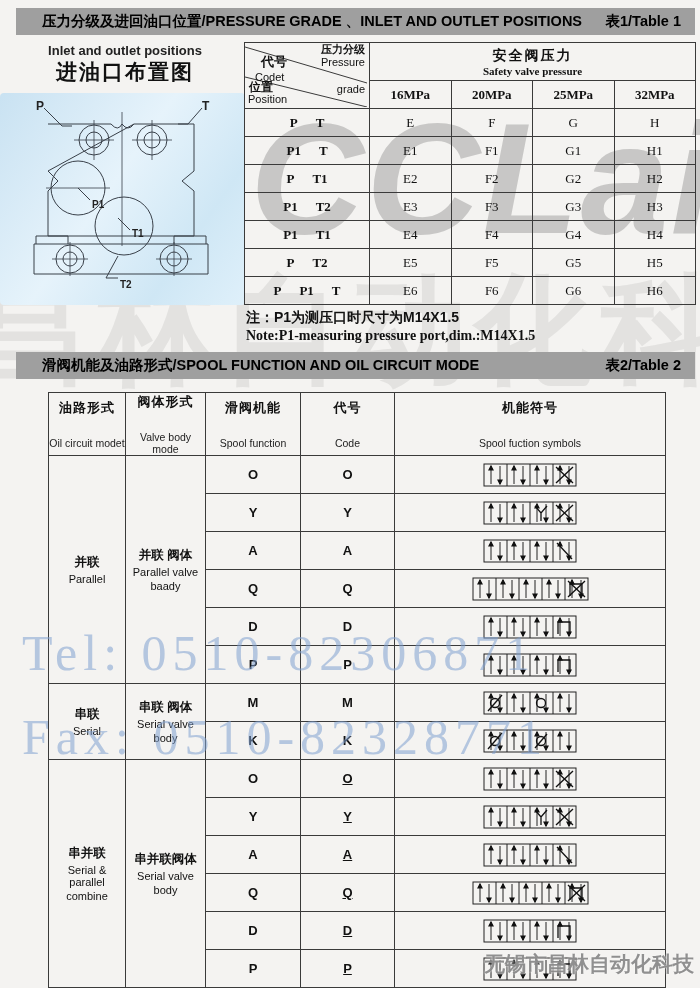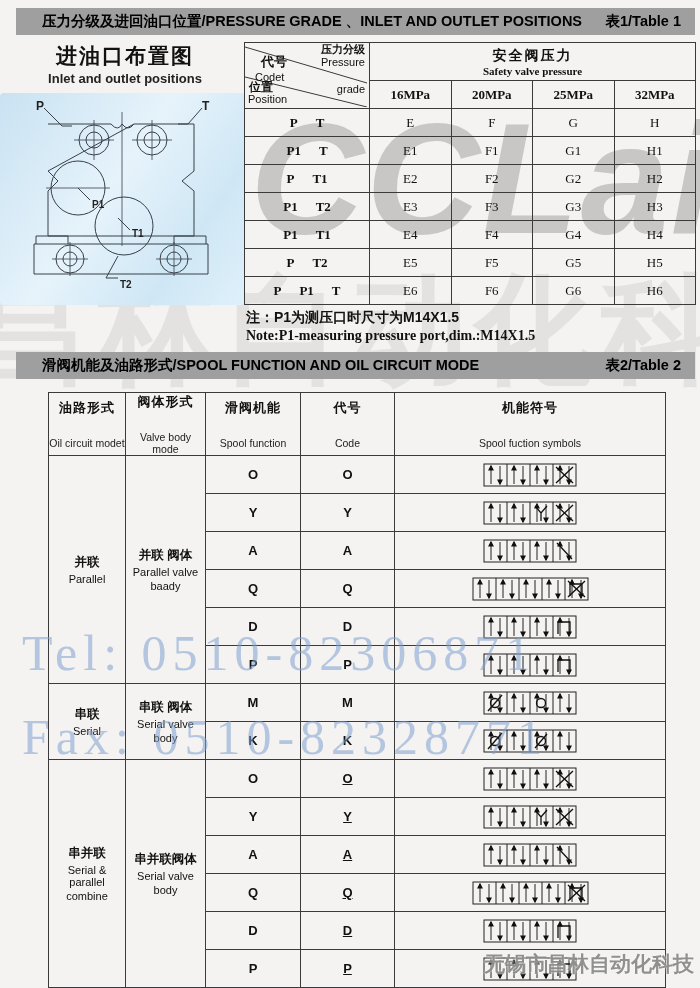--- a/index.html
+++ b/index.html
@@ -78,22 +78,22 @@
   <div class="wm" id="wm-logo">CCLair</div>
   <div class="wm" id="wm-faint">昌林自动化科技</div>
 
   <div class="bar" id="bar1">
     <span>压力分级及进回油口位置/PRESSURE GRADE 、INLET AND OUTLET POSITIONS</span>
     <span>表1/Table 1</span>
   </div>
 
   <div id="diagram-panel"></div>
   <div id="diagram-block">
+    <div id="diagram-sub">Inlet and outlet positions</div>
     <div id="diagram-title">进油口布置图</div>
-    <div id="diagram-sub">Inlet and outlet positions</div>
   </div>
   <svg id="diagram-svg" width="233" height="206" viewBox="0 0 233 206">
     <g stroke="#394049" stroke-width="1" fill="none">
 
       <path d="M42 28 H105 M128 28 H188 V75 L176 85 L188 95 V140 H42 V95 L52 85 L42 75 Z"></path>
       <path d="M105 28 Q112 36 116 28 Q122 36 128 28"></path>
 
       <line x1="116" y1="16" x2="116" y2="150" stroke-width="0.8"></line>
 
       <circle cx="88" cy="44" r="15"></circle>

